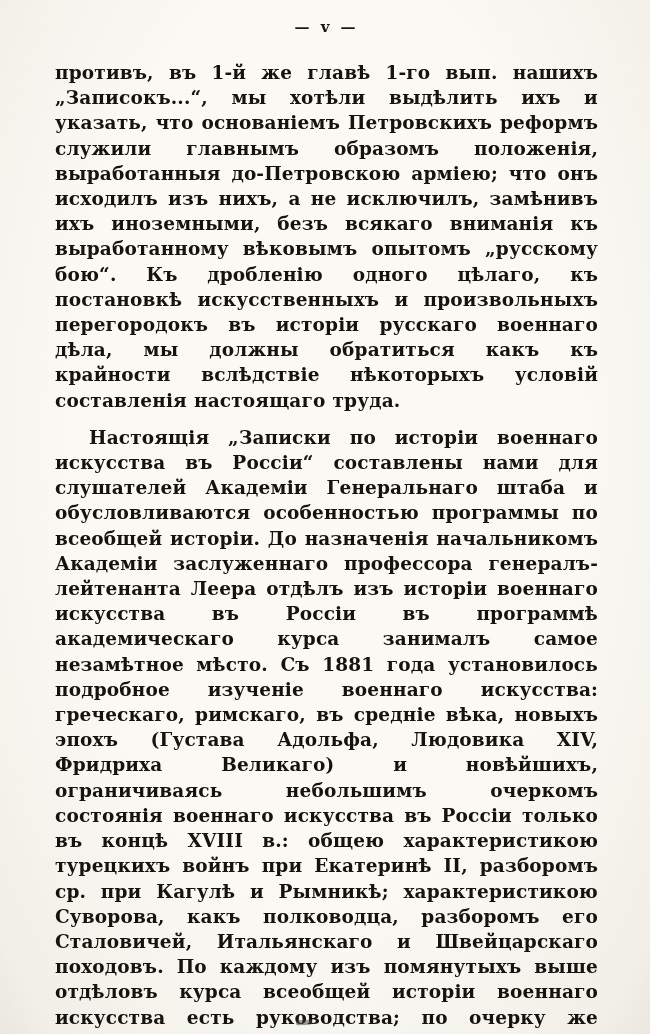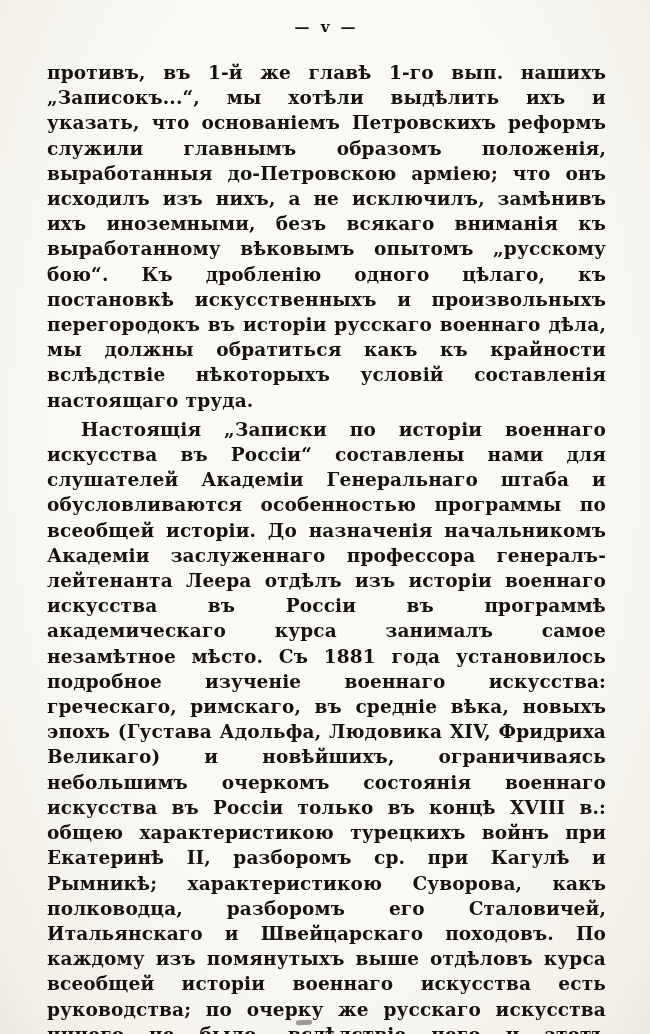--- a/index.html
+++ b/index.html
@@ -32,21 +32,21 @@
   }
   .text-block {
     font-size: 18.5px;
     line-height: 25.2px;
     font-weight: bold;
     text-align: justify;
     letter-spacing: 0.15px;
     word-spacing: 0.5px;
   }
   .text-block p {
-    margin: 4px;
+    margin: 12px;
     text-indent: 34px;
   }
   .text-block p.continuation {
     text-indent: 0;
   }
   .print-artifact {
     position: absolute;
     left: 296px;
     bottom: 9px;
     width: 16px;

